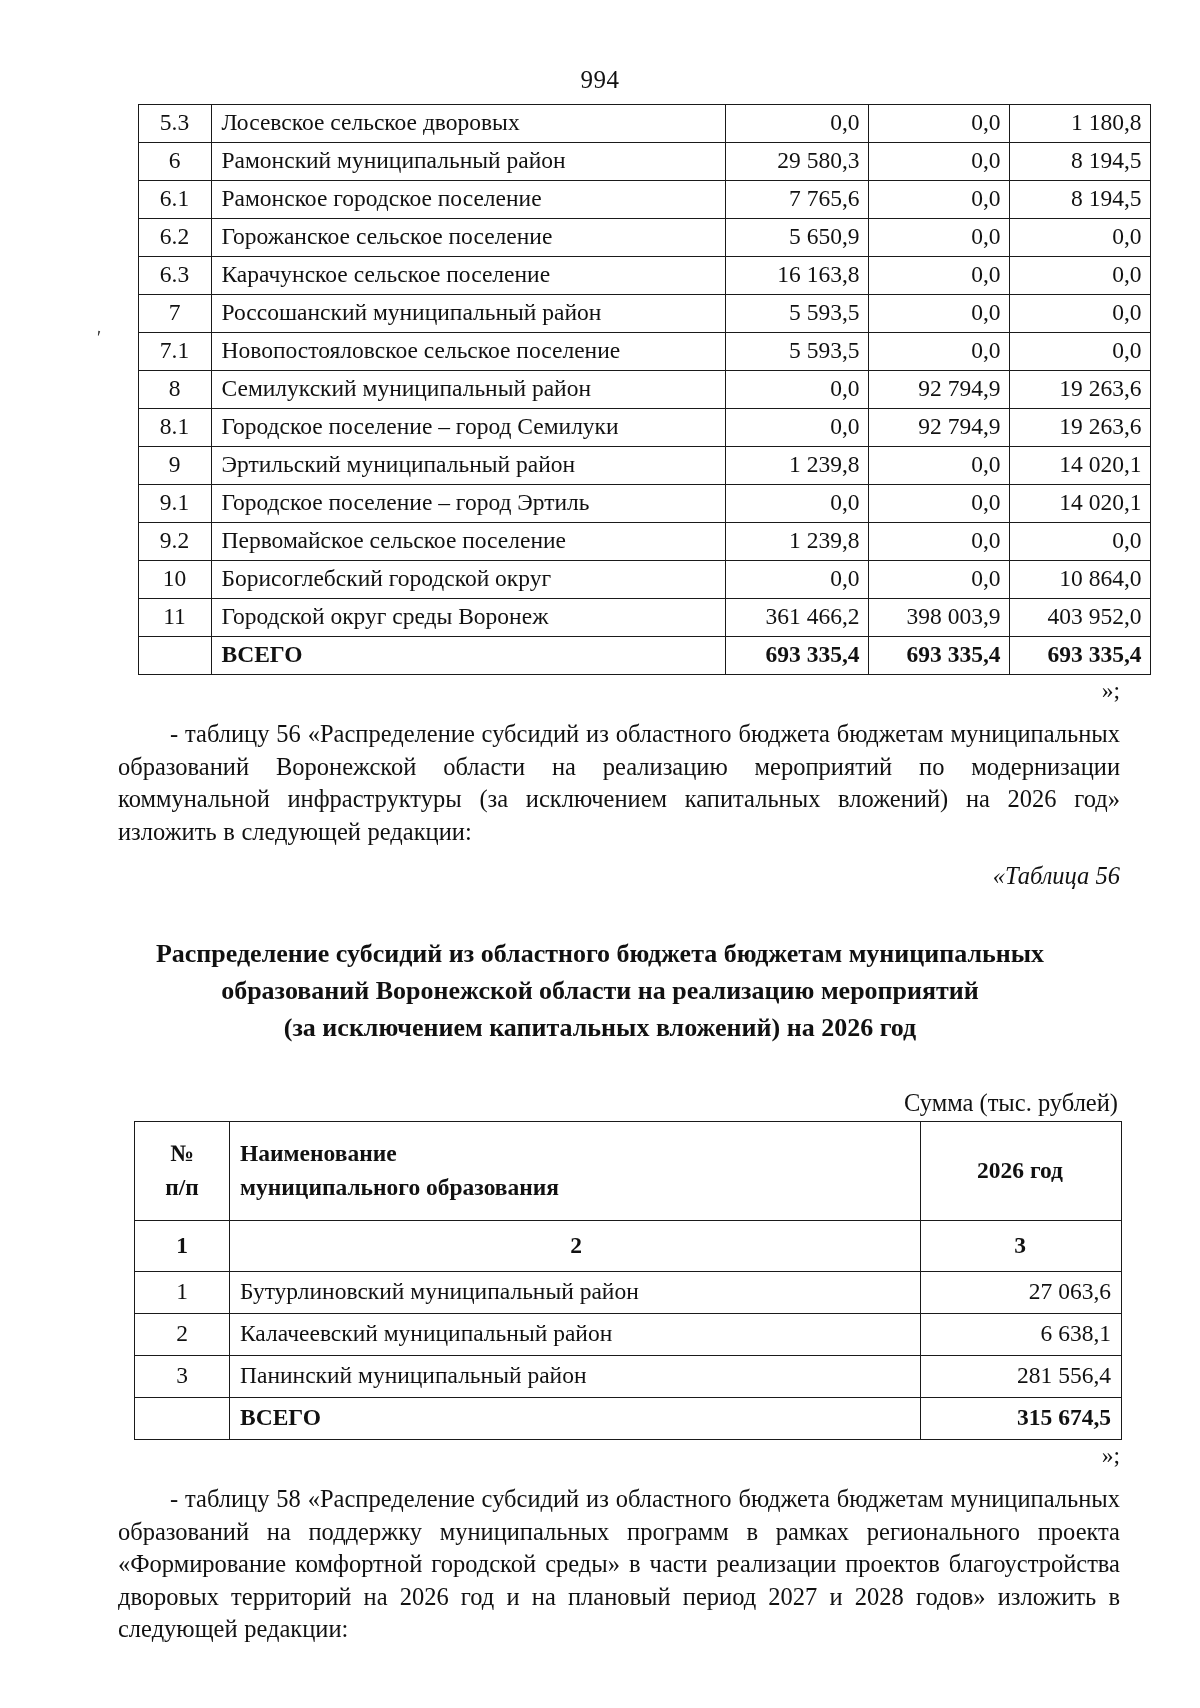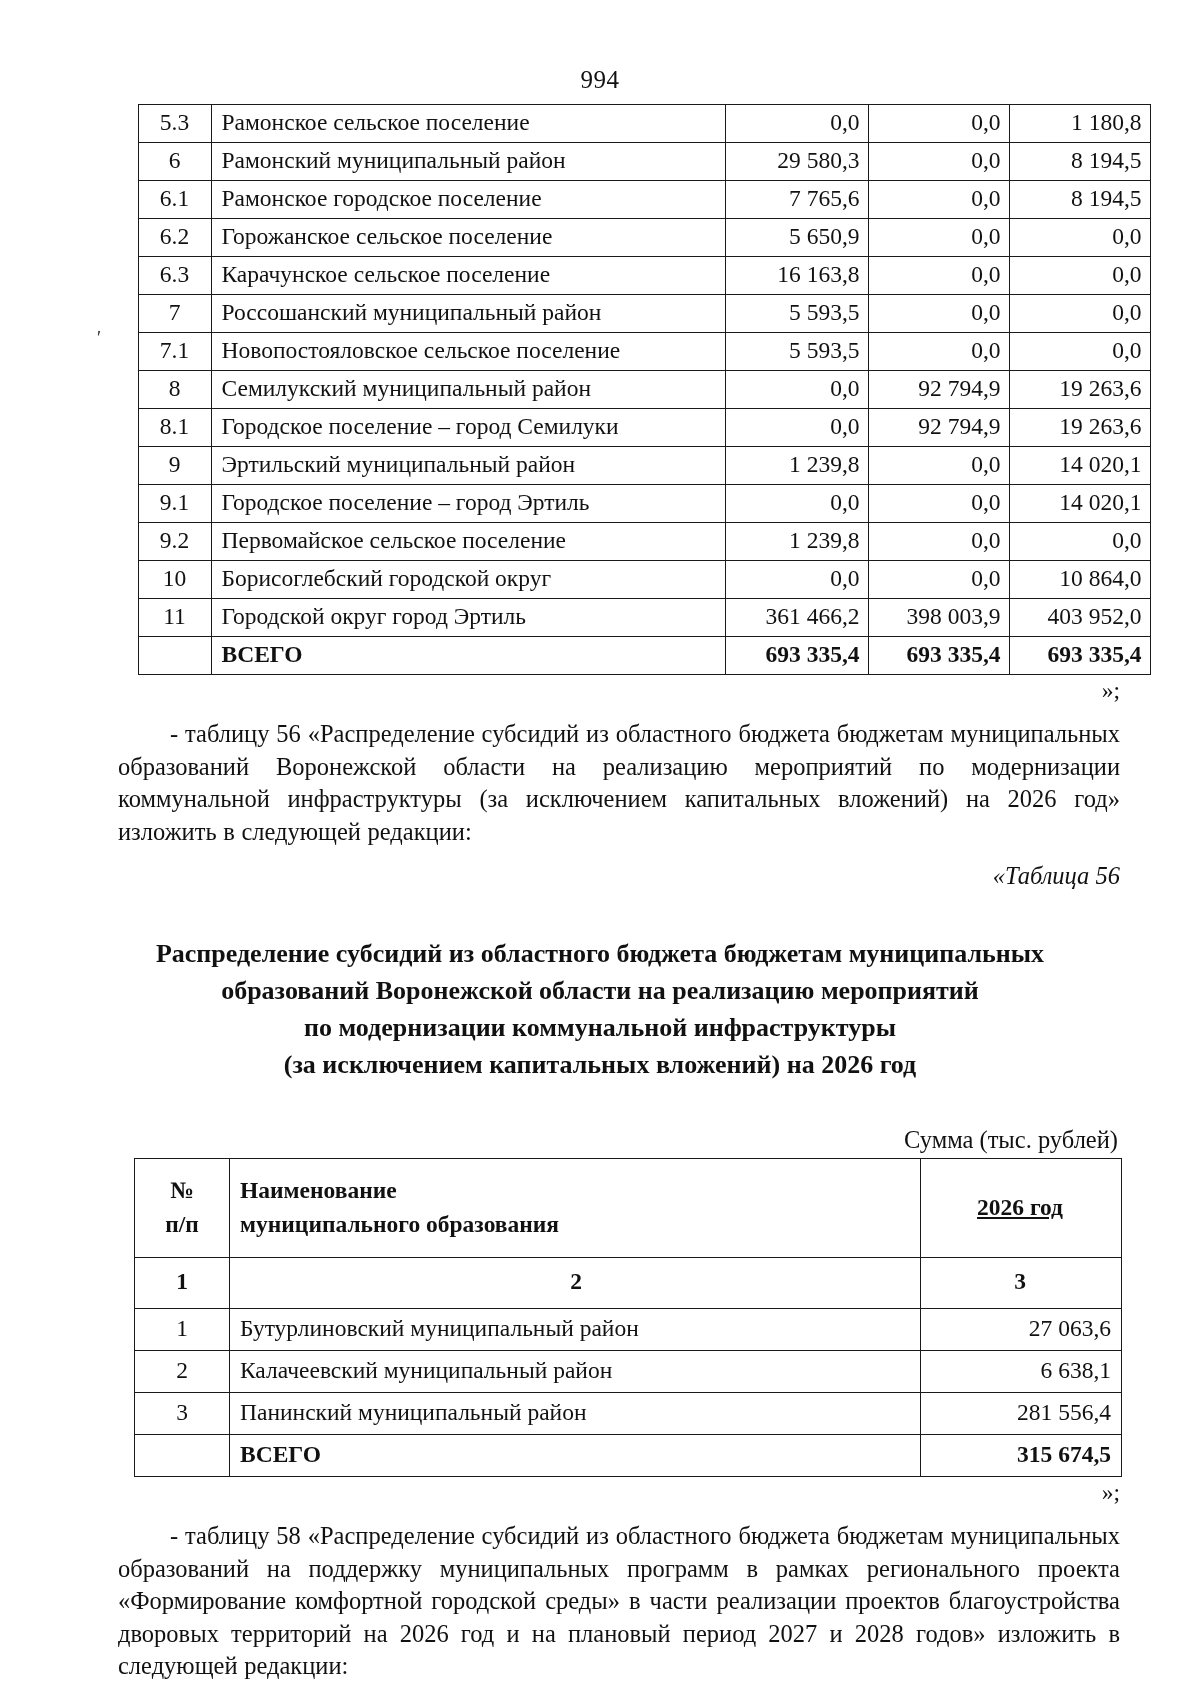--- a/index.html
+++ b/index.html
@@ -140,21 +140,21 @@
 
   <div class="page-number">994</div>
 
   <div class="stray-mark">'</div>
 
   <div class="table-one-wrap">
     <table class="table-one">
       <tbody>
         <tr>
           <td class="t1-c-num">5.3</td>
-          <td class="t1-c-name">Рамонское сельское поселение</td>
+          <td class="t1-c-name">Лосевское сельское дворовых</td>
           <td class="t1-c-v1">0,0</td>
           <td class="t1-c-v2">0,0</td>
           <td class="t1-c-v3">1 180,8</td>
         </tr>
         <tr>
           <td class="t1-c-num">6</td>
           <td class="t1-c-name">Рамонский муниципальный район</td>
           <td class="t1-c-v1">29 580,3</td>
           <td class="t1-c-v2">0,0</td>
           <td class="t1-c-v3">8 194,5</td>
@@ -231,21 +231,21 @@
         </tr>
         <tr>
           <td class="t1-c-num">10</td>
           <td class="t1-c-name">Борисоглебский городской округ</td>
           <td class="t1-c-v1">0,0</td>
           <td class="t1-c-v2">0,0</td>
           <td class="t1-c-v3">10 864,0</td>
         </tr>
         <tr>
           <td class="t1-c-num">11</td>
-          <td class="t1-c-name">Городской округ город Эртиль</td>
+          <td class="t1-c-name">Городской округ среды Воронеж</td>
           <td class="t1-c-v1">361 466,2</td>
           <td class="t1-c-v2">398 003,9</td>
           <td class="t1-c-v3">403 952,0</td>
         </tr>
         <tr class="row-total">
           <td class="t1-c-num"></td>
           <td class="t1-c-name">ВСЕГО</td>
           <td class="t1-c-v1">693 335,4</td>
           <td class="t1-c-v2">693 335,4</td>
           <td class="t1-c-v3">693 335,4</td>
@@ -256,39 +256,38 @@
 
   <div class="close-quote">»;</div>
 
   <p class="para">- таблицу 56 «Распределение субсидий из областного бюджета бюджетам муниципальных образований Воронежской области на реализацию мероприятий по модернизации коммунальной инфраструктуры (за исключением капитальных вложений) на 2026 год» изложить в следующей редакции:</p>
 
   <div class="table-label">«Таблица 56</div>
 
   <div class="doc-heading">
     <span>Распределение субсидий из областного бюджета бюджетам муниципальных</span>
     <span>образований Воронежской области на реализацию мероприятий</span>
-    <span>по модернизации коммунальной инфраструктуры</span>
     <span>(за исключением капитальных вложений) на 2026 год</span>
   </div>
 
   <div class="units">Сумма (тыс. рублей)</div>
 
   <div class="table-two-wrap">
     <table class="table-two">
       <thead>
         <tr class="hdr-main">
           <td class="t2-c-num">
             <div>№</div>
             <div>п/п</div>
           </td>
           <td class="t2-c-name" style="text-align:left;">
             <div>Наименование</div>
             <div>муниципального образования</div>
           </td>
-          <td class="t2-c-val" style="text-align:center;text-decoration:underline;">2026 год</td>
+          <td class="t2-c-val" style="text-align:center;">2026 год</td>
         </tr>
         <tr class="hdr-nums">
           <td class="t2-c-num">1</td>
           <td class="t2-c-name" style="text-align:center;">2</td>
           <td class="t2-c-val" style="text-align:center;">3</td>
         </tr>
       </thead>
       <tbody>
         <tr>
           <td class="t2-c-num">1</td>

